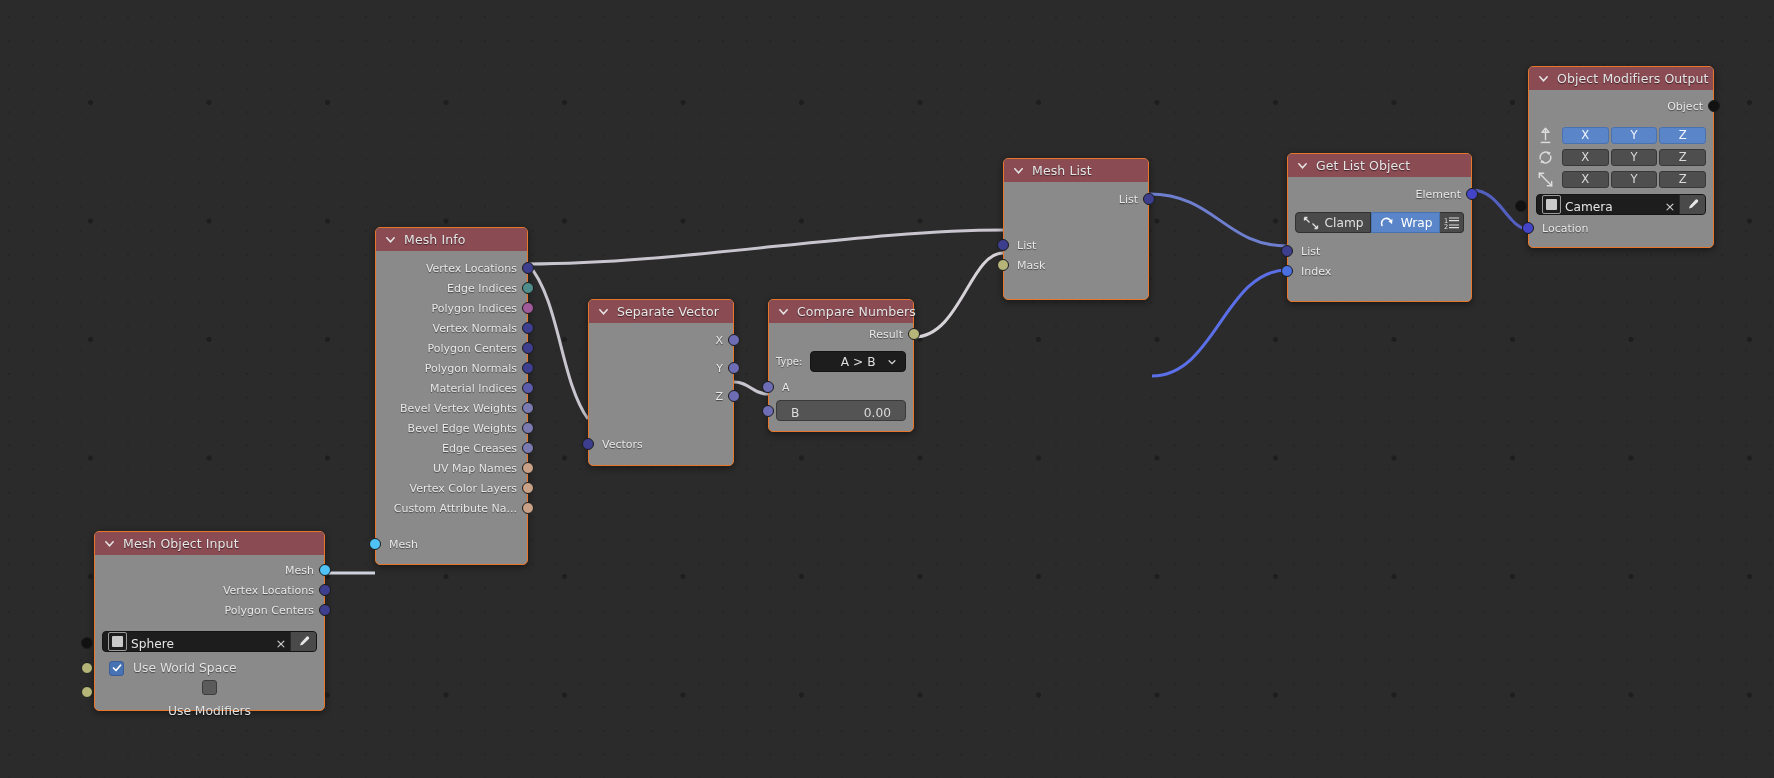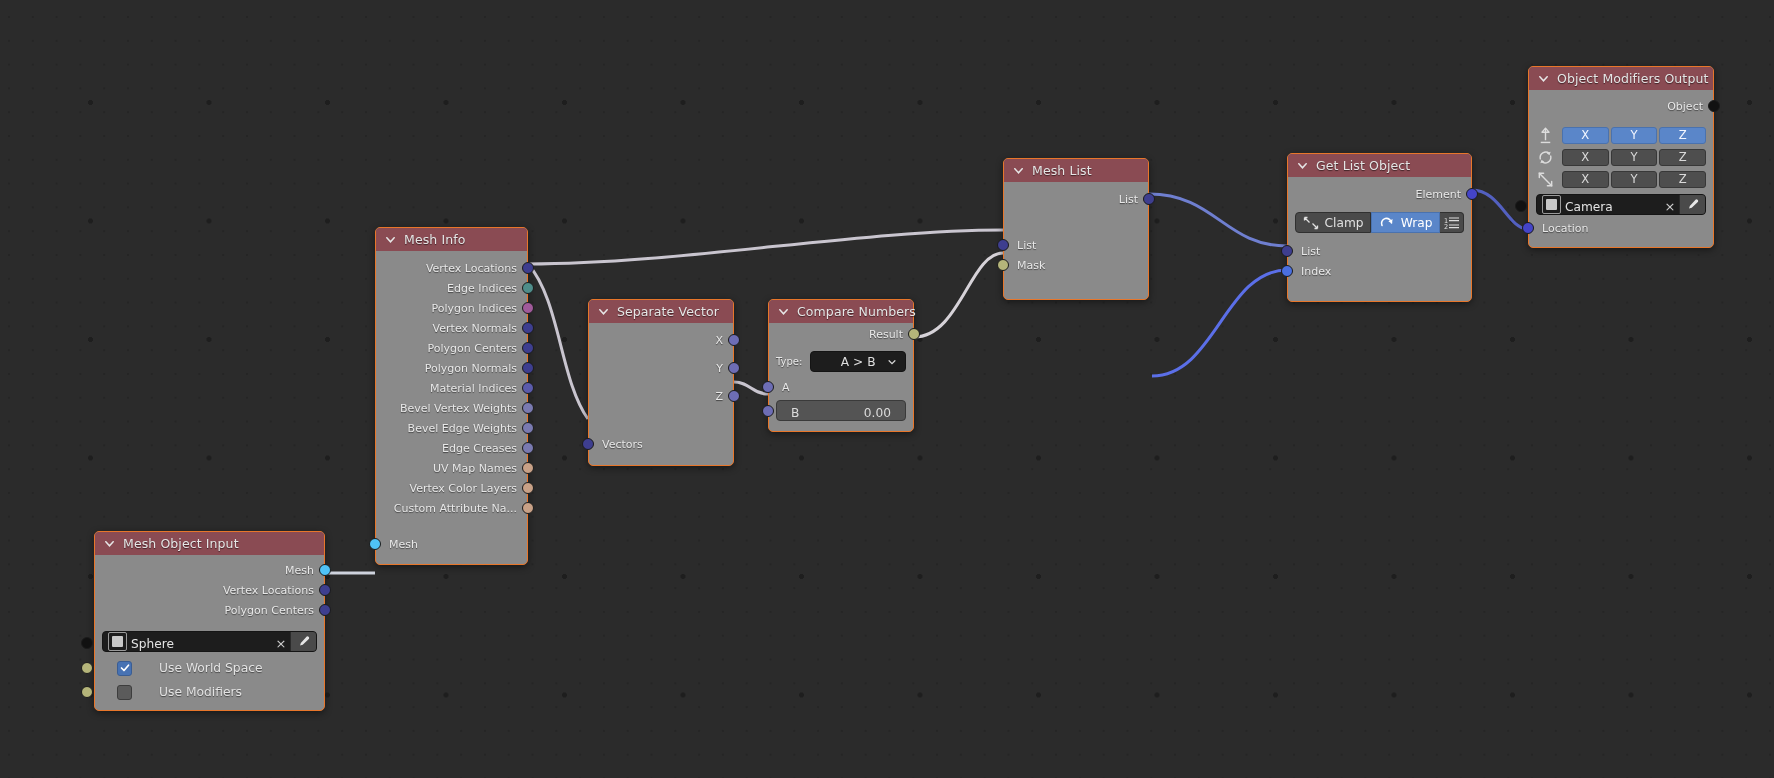--- a/index.html
+++ b/index.html
@@ -104,21 +104,21 @@
     border-radius: 0 3px 3px 0;
     display:flex; align-items:center; justify-content:center;
   }
   .dropdown {
     flex: 1 1 auto;
     background: #1d1d1d; border:1px solid #141414; border-radius:4px;
     height: 21px; display:flex; align-items:center; justify-content:center;
     position: relative; color:#dedede; font-size:12.2px;
   }
   .dropdown .chev-d { position:absolute; right: 8px; width:10px; height:10px; }
-  .lbl-row { display:flex; align-items:center; gap:27px; padding: 0 22px; height: 24px; }
+  .lbl-row { display:flex; align-items:center; gap:9px; padding: 0 14px; height: 24px; }
   .lbl-row .t { color:#e3e3e3; font-size:12.3px; text-shadow:0 1px 1px rgba(0,0,0,.5); }
 
   .checkbox {
     width: 15px; height: 15px; border-radius: 3px;
     background: #5b5b5b; border: 1px solid #3d3d3d;
     display:flex; align-items:center; justify-content:center; flex:0 0 auto;
   }
   .checkbox.on { background:#4772b3; border-color:#3a5d93; }
 
   
@@ -212,21 +212,21 @@
 
       <div class="lbl-row" style="margin-top:4px; position:relative;">
         <span class="sock left" style="background:#b5b57a; left:-14px;"></span>
         <span class="checkbox on">
           <svg width="10" height="10" viewBox="0 0 10 10">
               <path d="M1.5,5 L4,7.5 L8.5,2.2" stroke="#fff" stroke-width="1.7" fill="none" stroke-linecap="round" stroke-linejoin="round"></path>
             </svg>
         </span>
         <span class="t">Use World Space</span>
       </div>
-      <div class="lbl-row" style="position:relative;">
+      <div class="lbl-row" style="position:relative;flex-direction:column;">
         <span class="sock left" style="background:#b5b57a; left:-14px;"></span>
         <span class="checkbox"></span>
         <span class="t">Use Modifiers</span>
       </div>
     </div>
   </div>
 
   <div class="node" style="left:375px; top:227px; width:153px;">
     <div class="node-header">
       <svg class="chev" viewBox="0 0 12 12">

